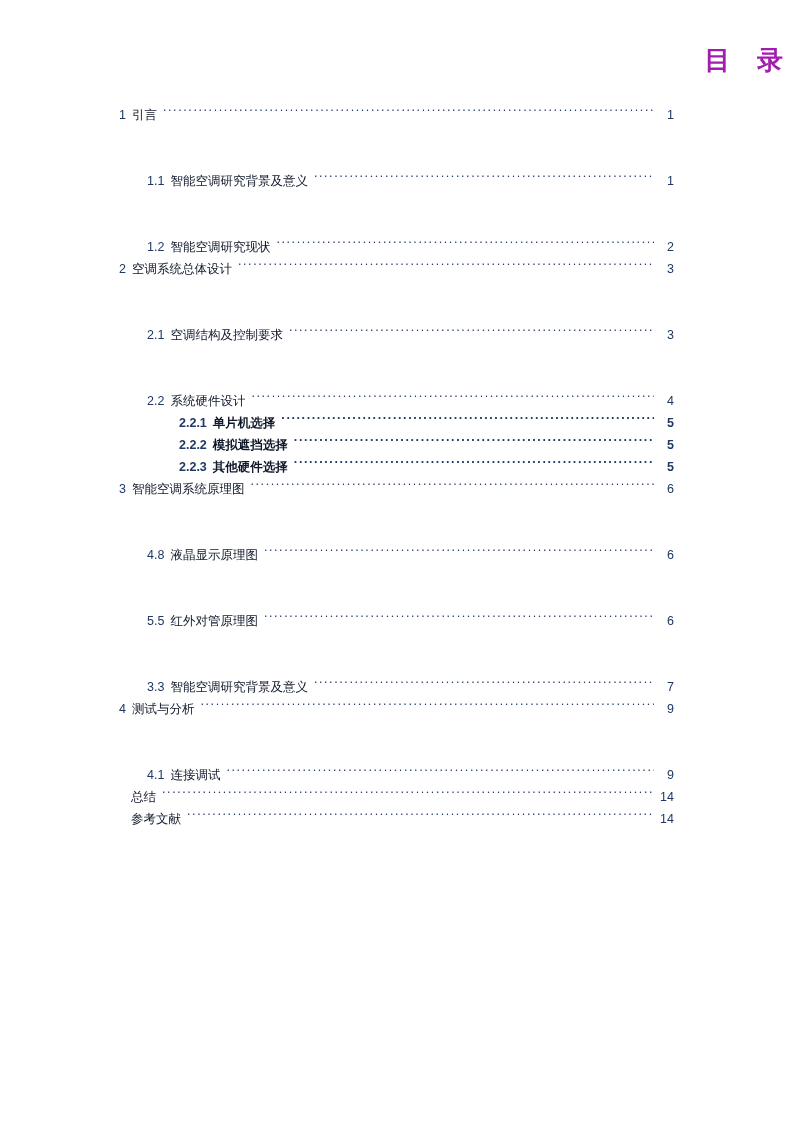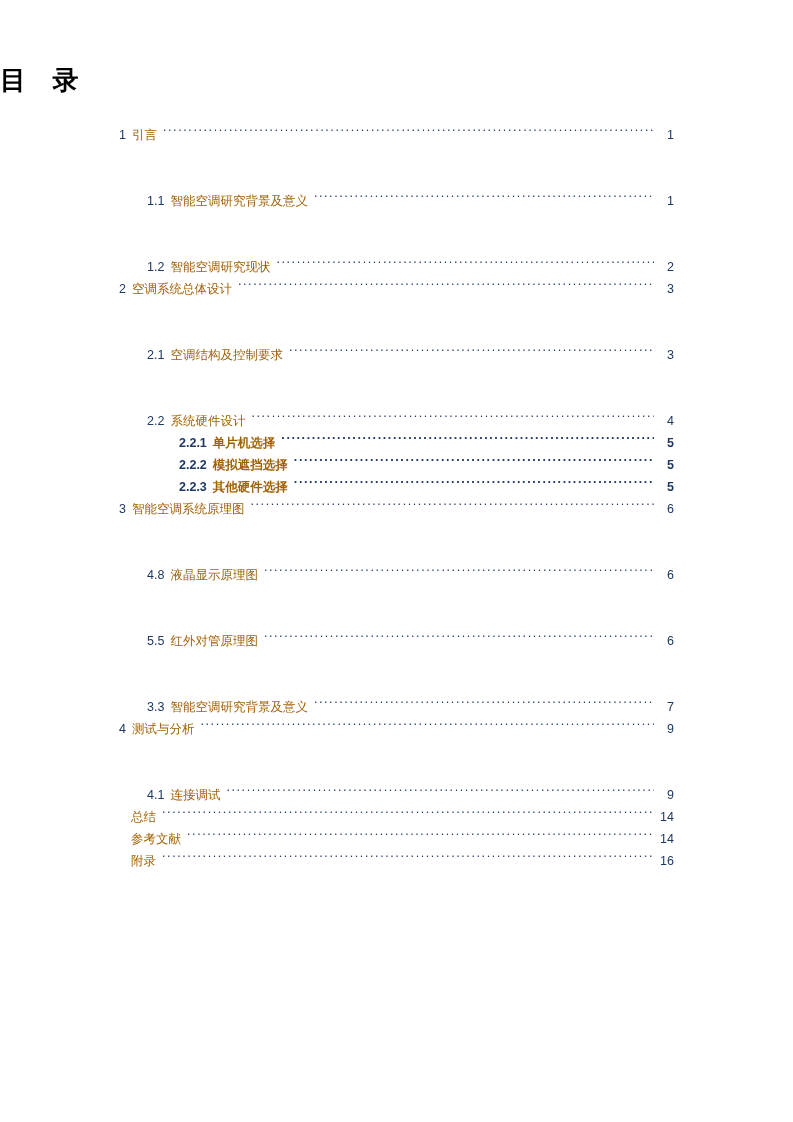--- a/index.html
+++ b/index.html
@@ -16,47 +16,47 @@
   .page {
     position: relative;
     width: 793px;
     height: 1122px;
     box-sizing: border-box;
     padding: 0;
     overflow: hidden;
   }
   .toc-title {
     margin: 0;
-    padding-top: 63px;
-    text-align: left;
+    padding-top: 43px;
+    text-align: right;
     font-family: "Liberation Serif", serif;
     font-size: 26px;
     font-weight: bold;
     letter-spacing: 10px;
-    color: #000000;
+    color: #a21caf;
   }
   .toc {
     margin: 0 auto;
     padding-top: 26px;
     width: 555px;
   }
   .toc-entry {
     display: flex;
     align-items: baseline;
     font-size: 12.5px;
     line-height: 22px;
     color: #1f3864;
     white-space: nowrap;
   }
   .toc-entry .num {
     color: #1f3864;
     flex: 0 0 auto;
   }
   .toc-entry .label {
-    color: #a16207;
+    color: #0f172a;
     flex: 0 0 auto;
     padding-left: 6px;
     padding-right: 4px;
   }
   .toc-entry .dots {
     flex: 1 1 auto;
     overflow: hidden;
     height: 14px;
     position: relative;
     margin: 0 2px;
@@ -185,20 +185,15 @@
       <div class="toc-entry lvl-back">
         <span class="label">总结</span>
         <span class="dots"></span>
         <span class="pg">14</span>
       </div>
       <div class="toc-entry lvl-back">
         <span class="label">参考文献</span>
         <span class="dots"></span>
         <span class="pg">14</span>
       </div>
-      <div class="toc-entry lvl-back">
-        <span class="label">附录</span>
-        <span class="dots"></span>
-        <span class="pg">16</span>
-      </div>
     </div>
 
 </div>
 
 </body></html>

